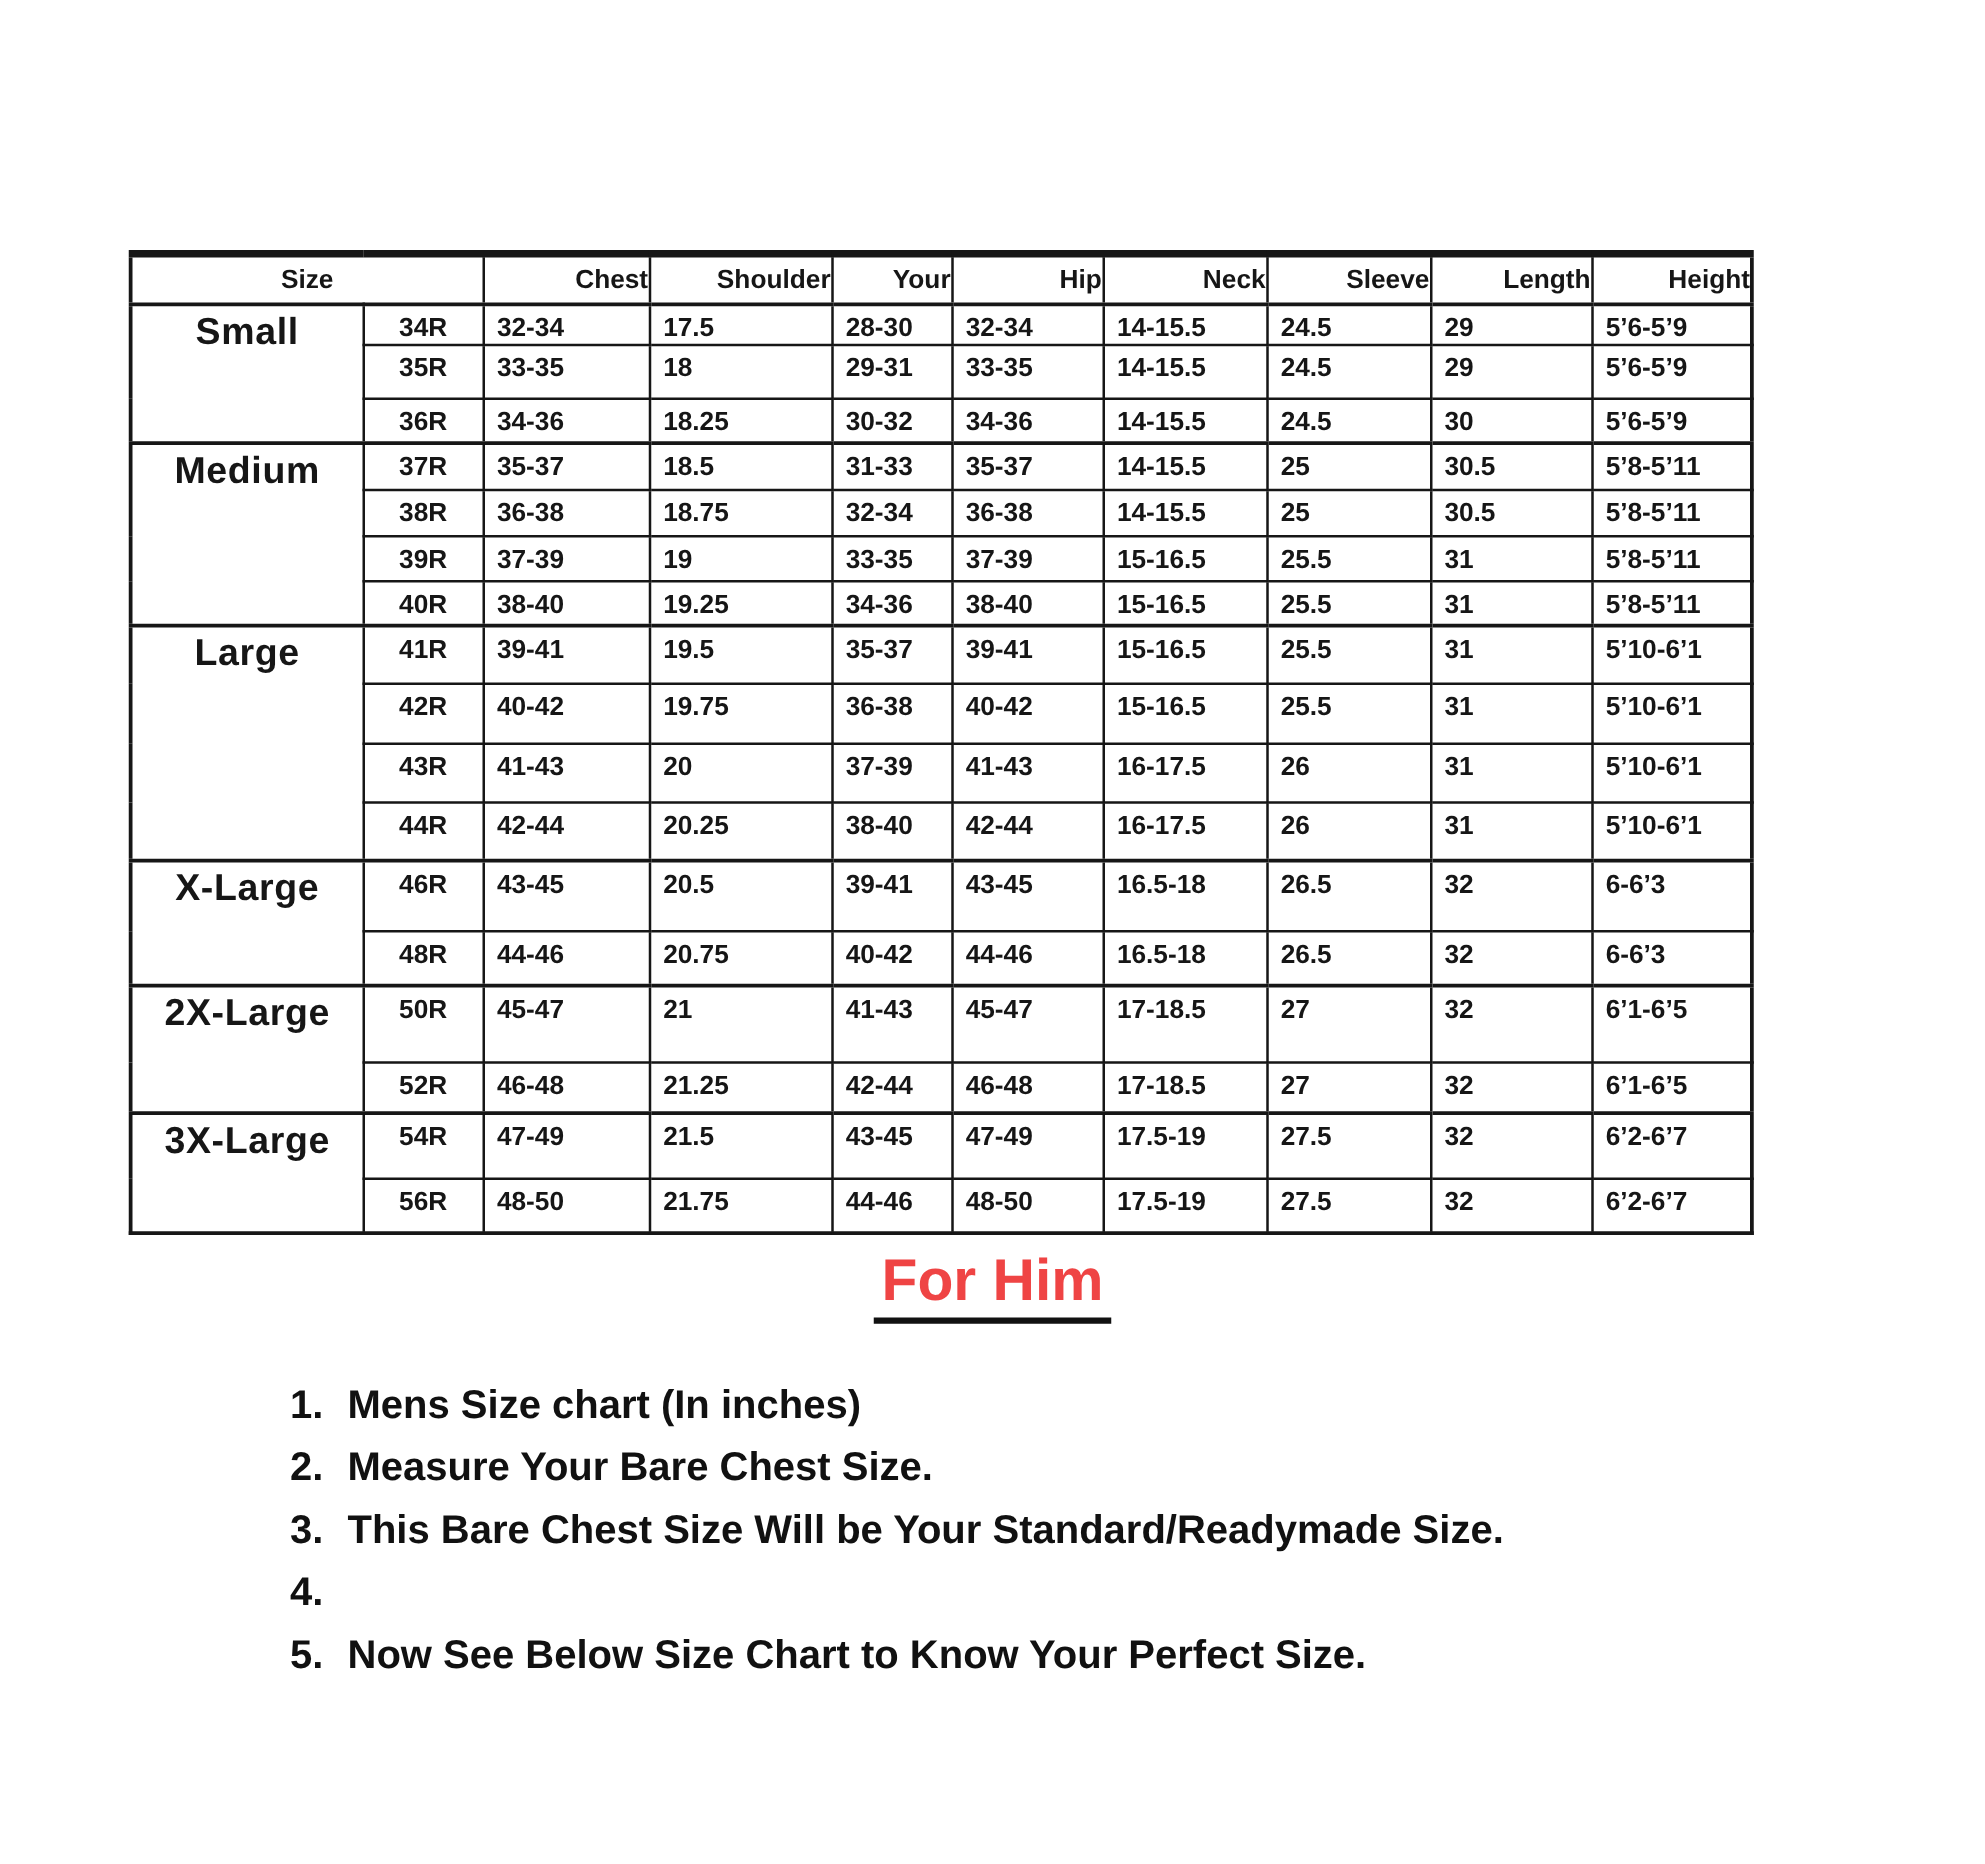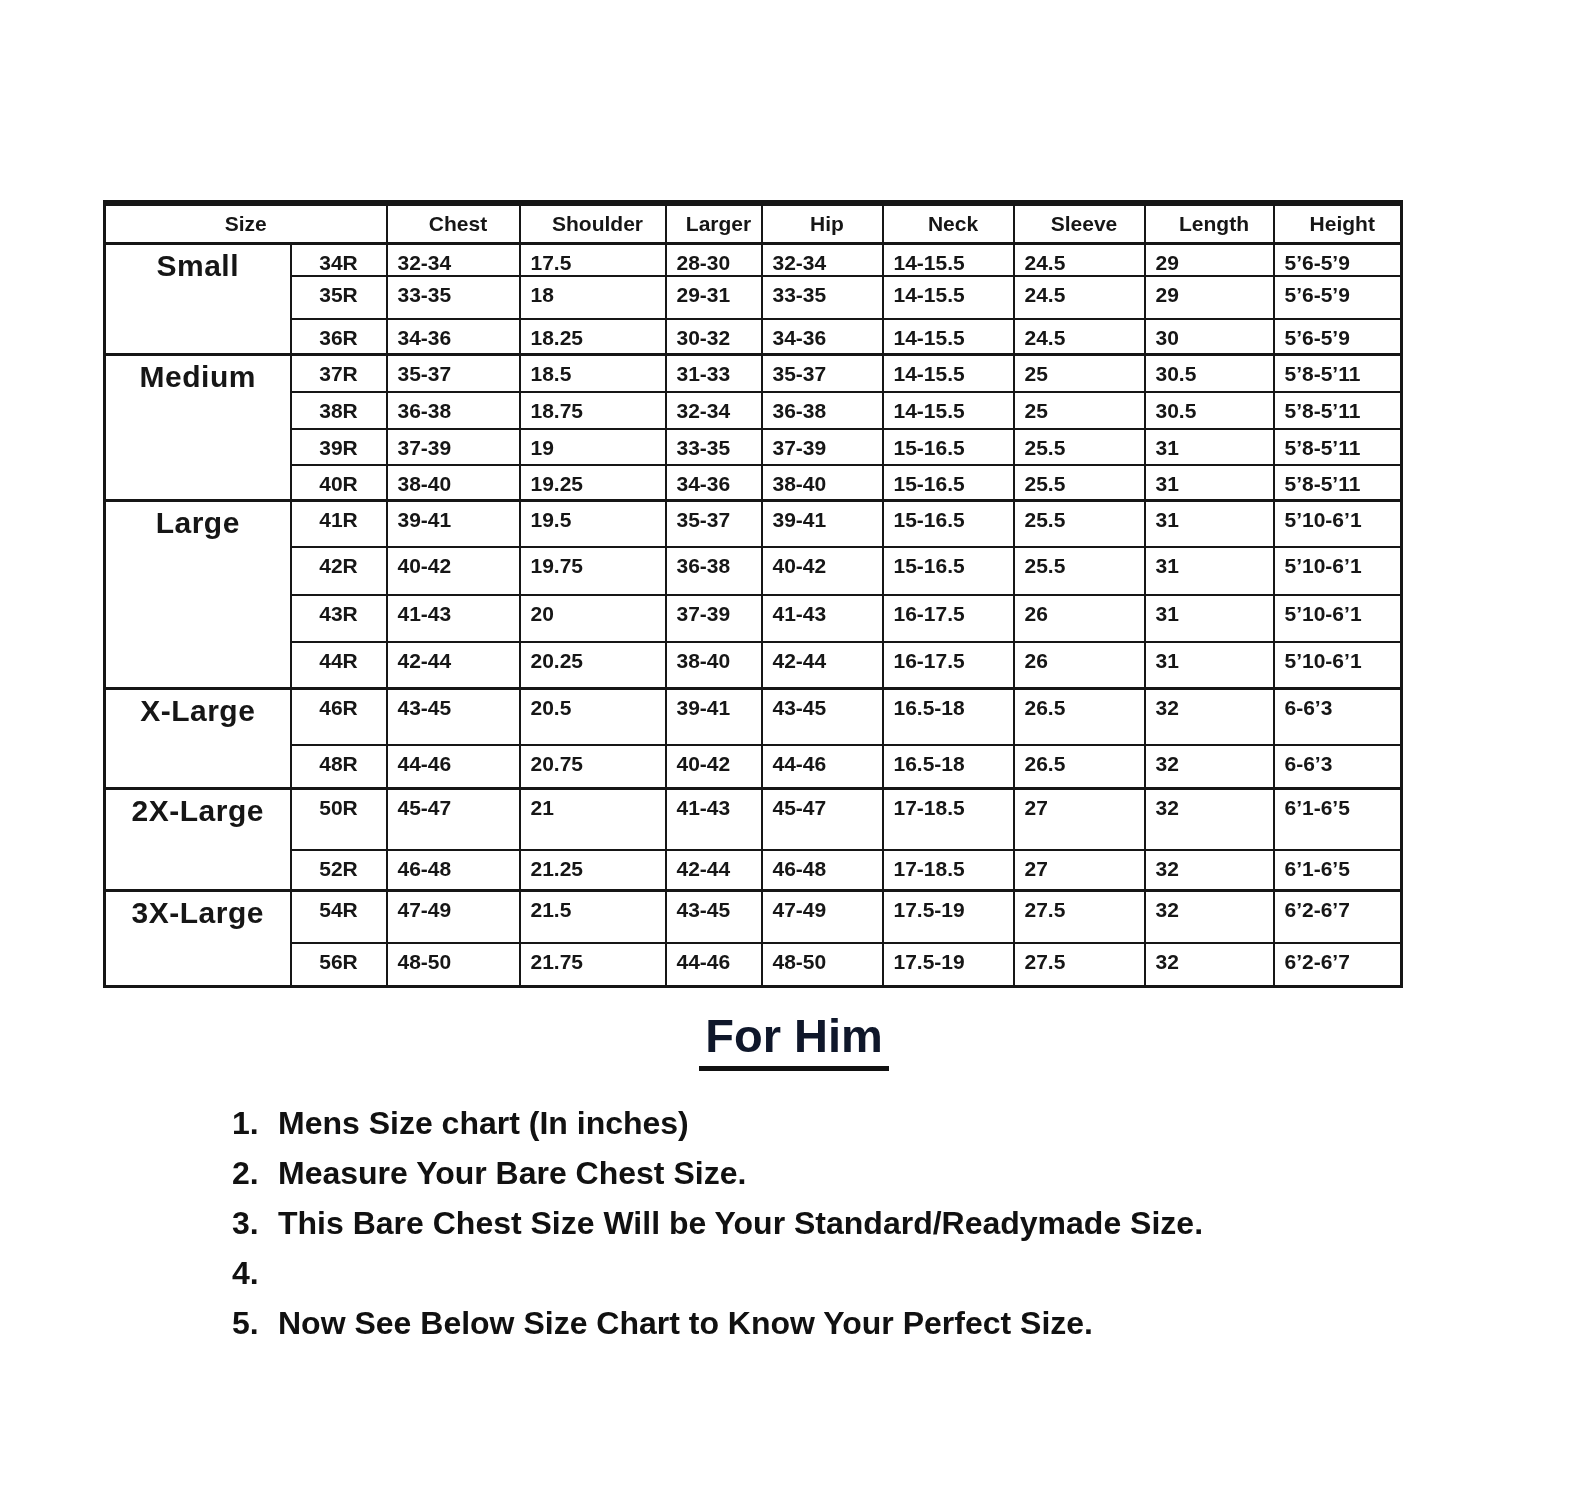--- a/index.html
+++ b/index.html
@@ -31,21 +31,21 @@
   .size-table td {
     border: 2px solid #161616;
     font-weight: bold;
     color: #161616;
     overflow: hidden;
     white-space: nowrap;
   }
   .size-table thead tr { height: 40px; }
   .size-table th {
     font-size: 21px;
-    text-align: center;
+    text-align: right;
     padding: 0 0 0 10px;
     border-bottom: 3px solid #161616;
     vertical-align: middle;
   }
   .size-table th.size-h {
     text-align: center;
     padding-left: 0;
   }
   .size-table td {
     font-size: 21px;
@@ -69,25 +69,24 @@
     position: absolute;
     left: 0;
     top: 998px;
     width: 1588px;
     text-align: center;
   }
   .for-him {
     display: inline-block;
     font-size: 47px;
     font-weight: bold;
-    color: #0f172a;
+    color: #ef4444;
     border-bottom: 5px solid #111111;
     padding: 0 6px 4px 6px;
     line-height: 1.1;
-    margin-top: 12px;
   }
 
   
   .instructions {
     position: absolute;
     left: 232px;
     top: 1098px;
     width: 1180px;
   }
   .instructions .li {
@@ -119,21 +118,21 @@
     <col style="width:131px">
       <col style="width:131px">
       <col style="width:129px">
     <col style="width:128px">
   </colgroup>
   <thead>
       <tr>
         <th colspan="2" class="size-h">Size</th>
         <th>Chest</th>
         <th>Shoulder</th>
-        <th>Larger</th>
+        <th>Your</th>
         <th>Hip</th>
         <th>Neck</th>
         <th>Sleeve</th>
         <th>Length</th>
         <th>Height</th>
       </tr>
     </thead>
   <tbody>
       <tr class="group-start" style="height: 30px;">
         <td rowspan="3" class="group-label">Small</td>

